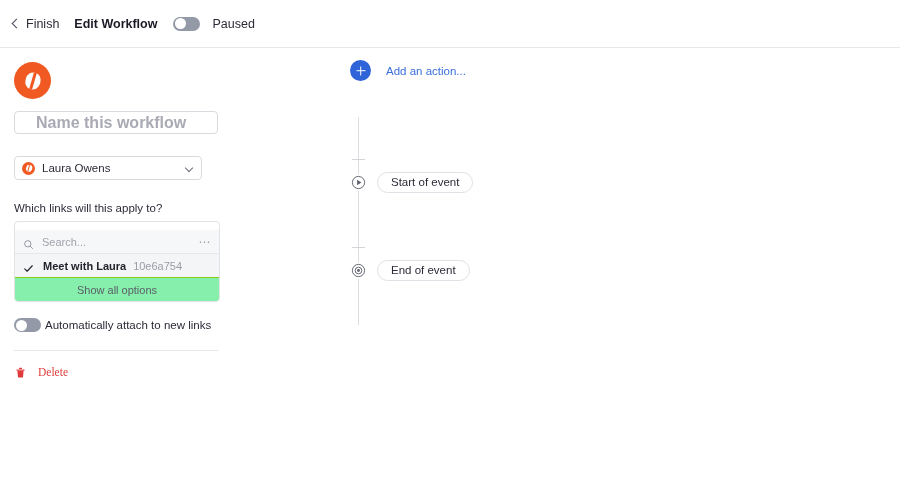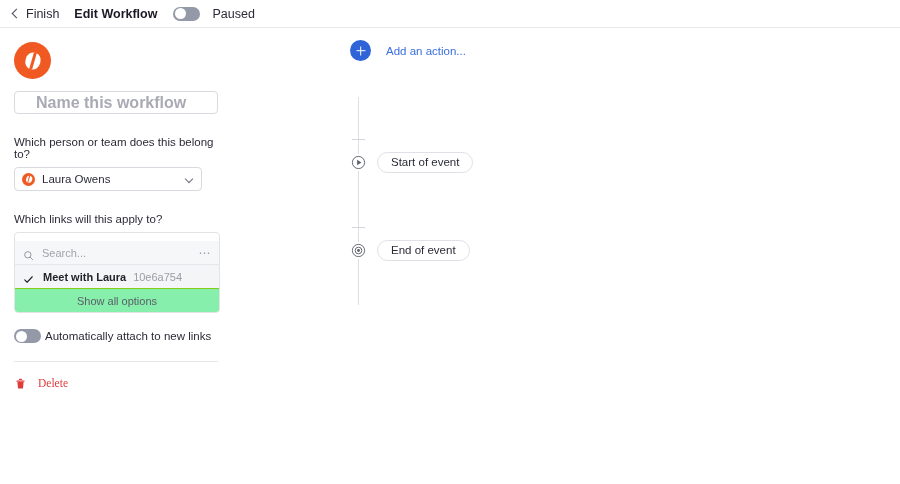--- a/index.html
+++ b/index.html
@@ -11,21 +11,21 @@
     height: 484px;
     background: #ffffff;
     font-family: "Liberation Sans", sans-serif;
     color: #1a1a1a;
     overflow: hidden;
     -webkit-font-smoothing: antialiased;
   }
 
   
   .topbar {
-    height: 28px;
+    height: 48px;
     border-bottom: 1px solid #e8e8e8;
     display: flex;
     align-items: center;
     padding: 0 15px 0 10px;
     box-sizing: border-box;
   }
   .back-link {
     display: flex;
     align-items: center;
     gap: 5px;
@@ -444,21 +444,20 @@
 <div class="content">
 
   <div class="left-panel">
 
     <div class="logo">
       <div class="mark"></div>
     </div>
 
     <input class="name-input" type="text" placeholder="Name this workflow" style="">
 
-    <div class="field-label">Which person or team does this belong to?</div>
 
     <div class="select-box">
       <span class="avatar">
         <span class="mark"></span>
       </span>
       <span class="select-text">Laura Owens</span>
       <span class="chev-down"></span>
     </div>
 
     <div class="field-label">Which links will this apply to?</div>

